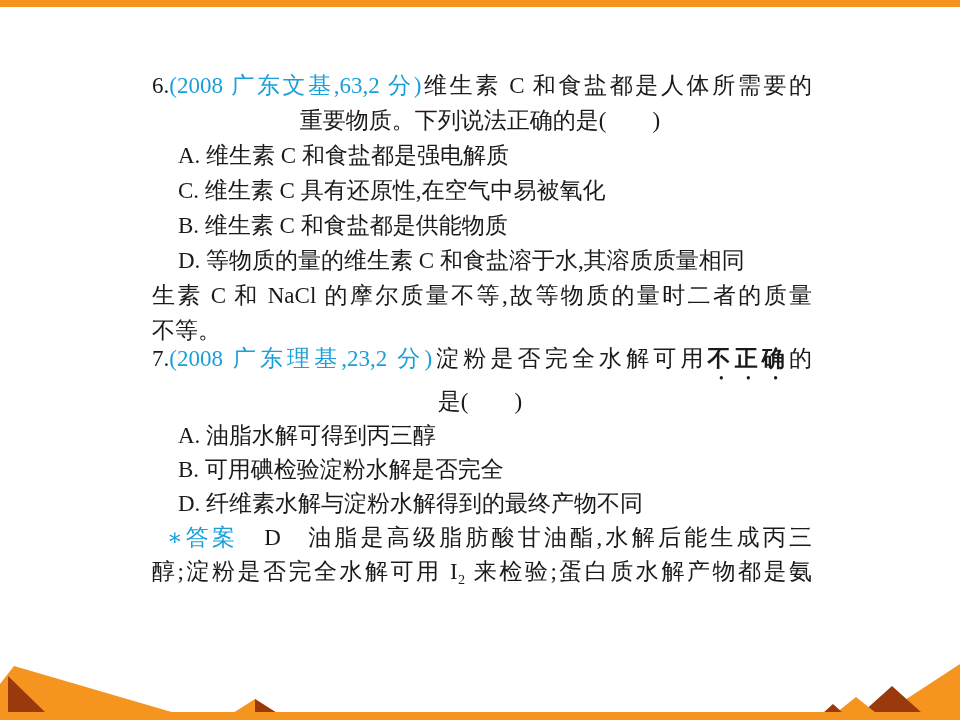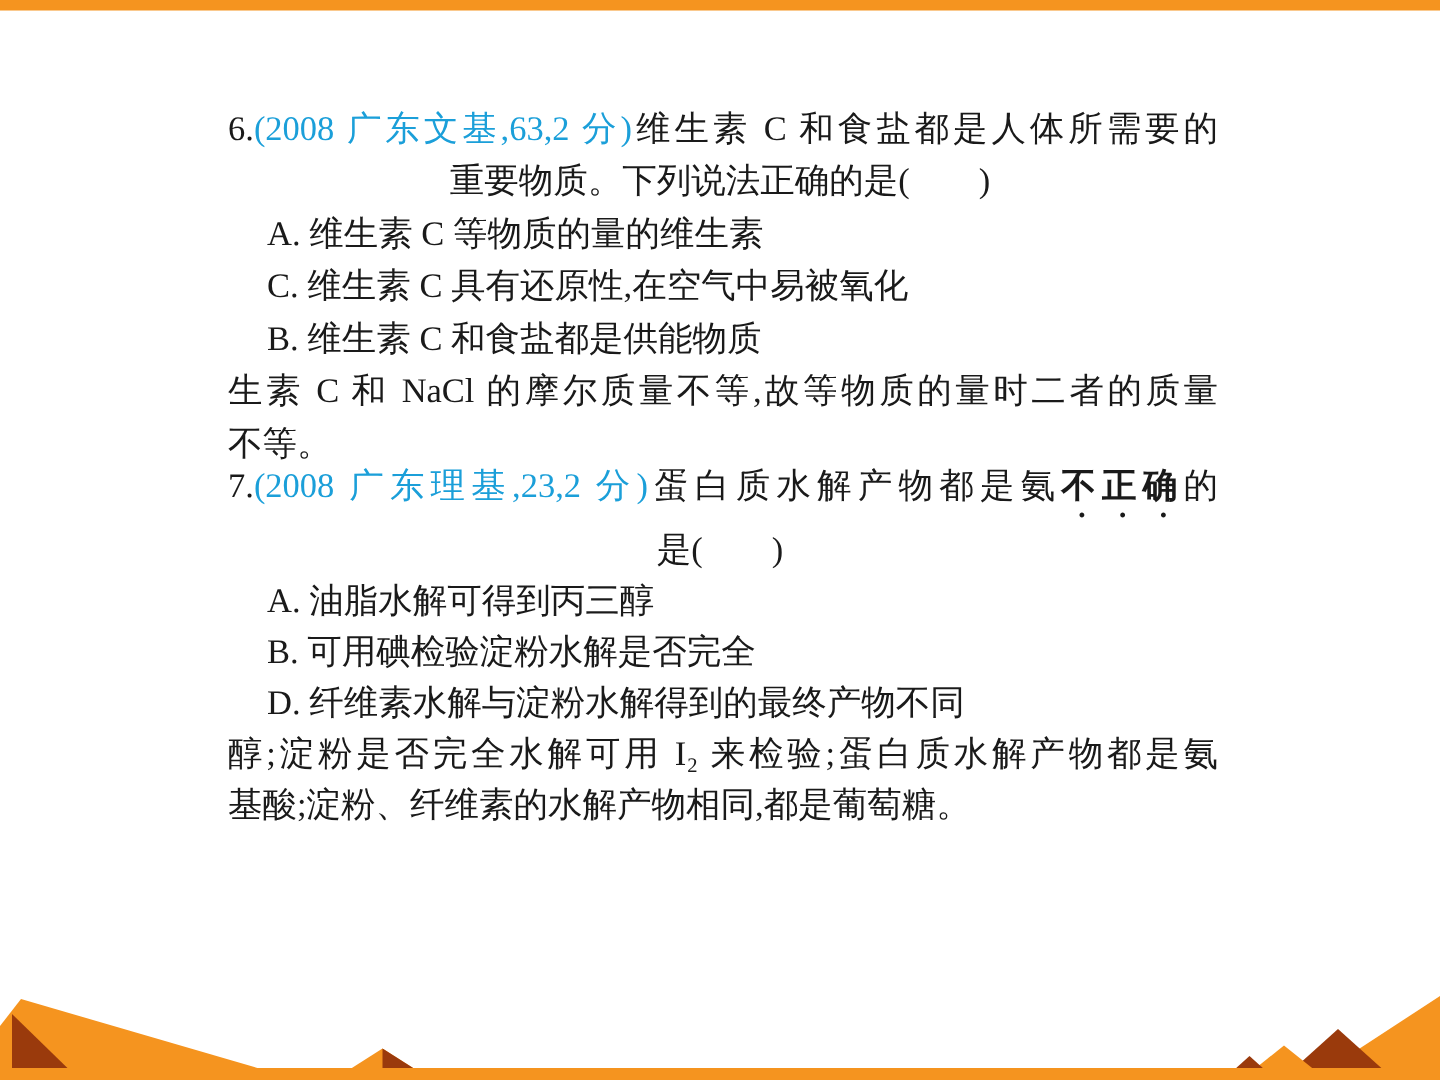--- a/index.html
+++ b/index.html
@@ -49,40 +49,43 @@
 <div class="content">
 
   <div class="q6">
     <div class="line j">
       <span>6.</span><span class="src">(2008 广东文基,63,2 分)</span><span>维生素 C 和食盐都是人体所需要的</span>
     </div>
     <div class="line ind flexline">
       <span>重要物质。下列说法正确的是</span>
       <span class="bracket">(        )</span>
     </div>
-    <div class="line ind">A. 维生素 C 等物质的量的维生素</div>
+    <div class="line ind">A. 维生素 C 和食盐都是强电解质</div>
     <div class="line ind">C. 维生素 C 具有还原性,在空气中易被氧化</div>
     <div class="line ind">B. 维生素 C 和食盐都是供能物质</div>
+    <div class="line ind">D. 等物质的量的维生素 C 和食盐溶于水,其溶质质量相同</div>
     <div class="line j">生素 C 和 NaCl 的摩尔质量不等,故等物质的量时二者的质量</div>
     <div class="line">不等。</div>
   </div>
 
   <div class="q7">
     <div class="line j">
-      <span>7.</span><span class="src">(2008 广东理基,23,2 分)</span><span>蛋白质水解产物都是氨</span><span class="emph">不正确</span><span>的</span>
+      <span>7.</span><span class="src">(2008 广东理基,23,2 分)</span><span>淀粉是否完全水解可用</span><span class="emph">不正确</span><span>的</span>
     </div>
     <div class="line ind flexline">
       <span>是</span>
       <span class="bracket">(        )</span>
     </div>
     <div class="line ind">A. 油脂水解可得到丙三醇</div>
     <div class="line ind">B. 可用碘检验淀粉水解是否完全</div>
     <div class="line ind">D. 纤维素水解与淀粉水解得到的最终产物不同</div>
+    <div class="line ans-first j">
+      <span class="ans-label">∗答案</span><span class="letter">D</span><span>油脂是高级脂肪酸甘油酯,水解后能生成丙三</span>
+    </div>
     <div class="line j">醇;淀粉是否完全水解可用 I₂ 来检验;蛋白质水解产物都是氨</div>
-    <div class="line">基酸;淀粉、纤维素的水解产物相同,都是葡萄糖。</div>
   </div>
 
 </div>
 
 <svg class="footer-art" viewBox="0 0 960 720" xmlns="http://www.w3.org/2000/svg">
 
   <polygon class="orange" points="0,684 14,666 175,713 0,713"></polygon>
   <polygon class="dark" points="8,676 46,713 8,713"></polygon>
   <polygon class="orange" points="255,699 233,713 277,713"></polygon>
   <polygon class="dark" points="255,699 277,713 255,713"></polygon>

